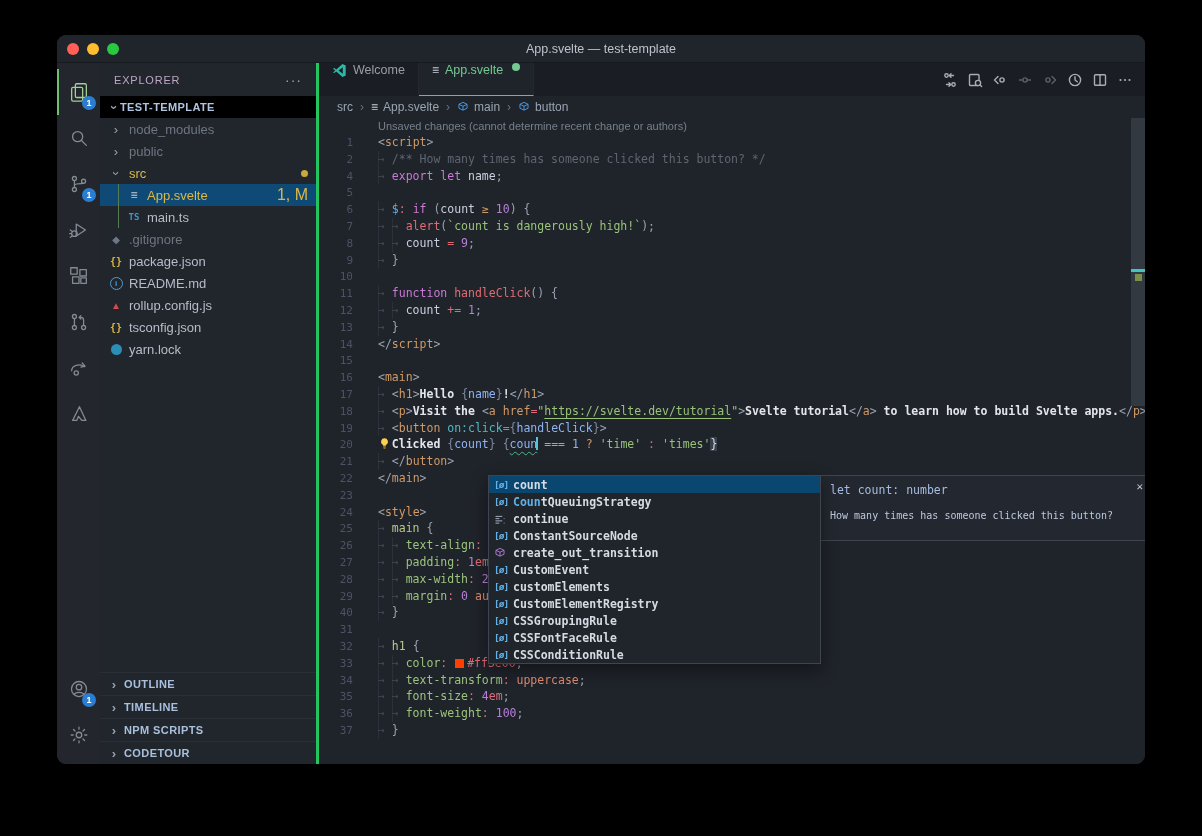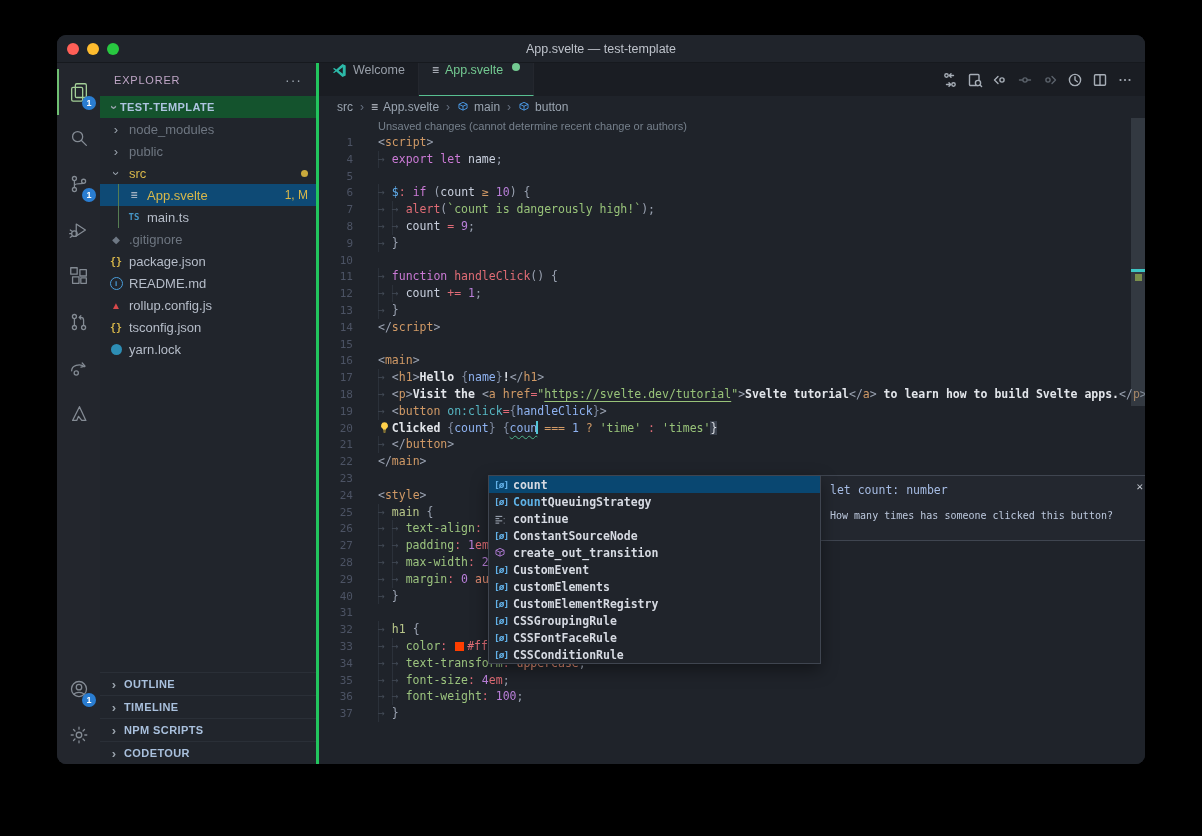--- a/index.html
+++ b/index.html
@@ -17,30 +17,30 @@
   .ab-item{position:relative;width:43px;height:46px;display:flex;align-items:center;justify-content:center;color:#848b94;}
   .ab-item.active{color:#a3ce97;box-shadow:inset 2px 0 0 #6fbf72;}
   .ab-item svg{width:22px;height:22px;}
   .ab-badge{position:absolute;right:4px;bottom:5px;min-width:14px;height:14px;border-radius:8px;background:#2a7dd1;color:#fff;font-size:9px;line-height:14px;text-align:center;font-weight:700;}
   .ab-spacer{flex:1;}
   
   .sidebar{width:216px;flex:0 0 216px;background:#21252c;display:flex;flex-direction:column;min-height:0;border-right:3px solid #22c55e;}
   .sb-header{height:33px;flex:0 0 33px;display:flex;align-items:center;padding:0 14px;}
   .sb-header .ttl{font-size:11px;letter-spacing:.8px;color:#bfa6c6;}
   .sb-header .dots{margin-left:auto;color:#9aa3ad;font-size:14px;letter-spacing:1px;}
-  .sb-project{height:22px;flex:0 0 22px;display:flex;align-items:center;padding:0 8px;font-size:11px;font-weight:700;letter-spacing:.4px;color:#aec4e0;background:#14532d;}
+  .sb-project{height:22px;flex:0 0 22px;display:flex;align-items:center;padding:0 8px;font-size:11px;font-weight:700;letter-spacing:.4px;color:#aec4e0;background:#000000;}
   .chev{display:inline-block;color:#9aa3ad;font-size:13px;width:12px;text-align:center;}
   .chev.down{transform:rotate(90deg);}
   .tree{flex:0 0 auto;}
   .tree-row{position:relative;height:22px;display:flex;align-items:center;font-size:13px;color:#b6bdc9;padding-right:8px;}
   .tree-row.dim{color:#6e7681;}
   .tree-row.mod{color:#d9b84a;}
   .tree-row.sel{background:#0e4a75;}
   .tree-ic{width:16px;display:inline-flex;justify-content:center;margin-right:5px;flex:0 0 16px;}
-  .tree-badge{margin-left:auto;font-size:12px;color:#d9b84a;}
+  .tree-badge{margin-left:auto;font-size:16px;color:#d9b84a;}
   .tree-bullet{margin-left:auto;width:7px;height:7px;border-radius:50%;background:#c9a93c;}
   .tree-guide{position:absolute;left:18px;top:0;bottom:0;width:1px;background:#567d52;}
   .ic-ts{font-size:9px;font-weight:700;color:#4596c7;font-family:"DejaVu Sans Mono",monospace;}
   .ic-lines{color:#c9ced6;font-size:12px;}
   .ic-git{color:#6e7884;font-size:10px;}
   .ic-braces{color:#d9b84a;font-weight:700;font-size:10px;font-family:"DejaVu Sans Mono",monospace;}
   .ic-info{width:11px;height:11px;border:1px solid #4a9edb;border-radius:50%;color:#4a9edb;font:700 8px/11px "Liberation Sans",sans-serif;text-align:center;}
   .ic-rollup{color:#d8494b;font-size:10px;}
   .ic-yarn{width:11px;height:11px;border-radius:50%;background:#2d8eb5;}
   .sb-fill{flex:1;}
@@ -430,20 +430,21 @@
                 </svg>
               </span>
               <span>button</span>
             </span>
           </div>
 
         <div class="editor">
           <div class="annotation">Unsaved changes (cannot determine recent change or authors)</div>
           <div id="code">
               <div class="code-line"><span class="ln">1</span><span class="tk-pun">&lt;</span><span class="tk-tag">script</span><span class="tk-pun">&gt;</span></div>
+              <div class="code-line"><span class="ln">2</span><span class="tk-tab">→ </span><span class="tk-cmt">/** How many times has someone clicked this button? */</span></div>
               <div class="code-line"><span class="ln">4</span><span class="tk-tab">→ </span><span class="tk-kw">export let </span><span class="tk-var">name</span><span class="tk-pun">;</span></div>
               <div class="code-line"><span class="ln">5</span></div>
               <div class="code-line"><span class="ln">6</span><span class="tk-tab">→ </span><span class="tk-dlr">$</span><span class="tk-op">: </span><span class="tk-kw">if </span><span class="tk-pun">(</span><span class="tk-var">count </span><span class="tk-cmp">≥ </span><span class="tk-num">10</span><span class="tk-pun">) {</span></div>
               <div class="code-line"><span class="ln">7</span><span class="tk-tab">→ </span><span class="tk-tab">→ </span><span class="tk-fn">alert</span><span class="tk-pun">(</span><span class="tk-str">`count is dangerously high!`</span><span class="tk-pun">);</span></div>
               <div class="code-line"><span class="ln">8</span><span class="tk-tab">→ </span><span class="tk-tab">→ </span><span class="tk-var">count </span><span class="tk-op">= </span><span class="tk-num">9</span><span class="tk-pun">;</span></div>
               <div class="code-line"><span class="ln">9</span><span class="tk-tab">→ </span><span class="tk-pun">}</span></div>
               <div class="code-line"><span class="ln">10</span></div>
               <div class="code-line"><span class="ln">11</span><span class="tk-tab">→ </span><span class="tk-kw">function </span><span class="tk-fn">handleClick</span><span class="tk-pun">() {</span></div>
               <div class="code-line"><span class="ln">12</span><span class="tk-tab">→ </span><span class="tk-tab">→ </span><span class="tk-var">count </span><span class="tk-op">+= </span><span class="tk-num">1</span><span class="tk-pun">;</span></div>
               <div class="code-line"><span class="ln">13</span><span class="tk-tab">→ </span><span class="tk-pun">}</span></div>

